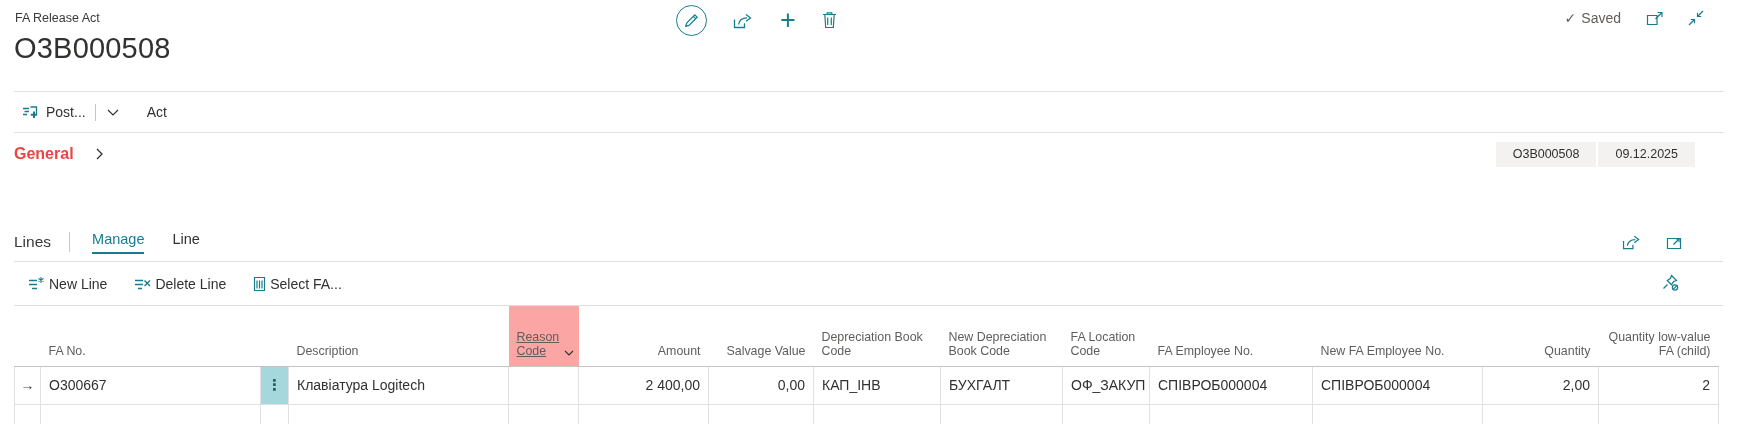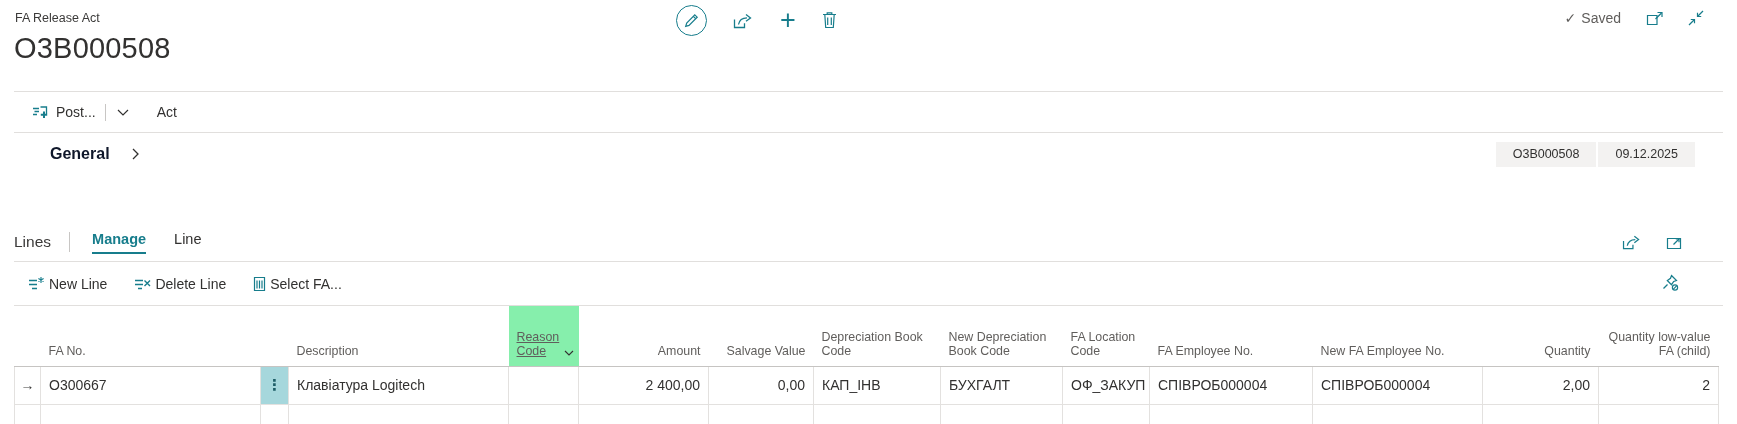--- a/index.html
+++ b/index.html
@@ -15,56 +15,56 @@
   .title { padding:7px 0 0 14px; font-size:29px; font-weight:300; color:#323130; letter-spacing:.2px; }
   .hdr-toolbar { position:absolute; left:676px; top:4px; display:flex; align-items:center; gap:26px; height:32px; }
   .tool-btn { display:flex; align-items:center; justify-content:center; color:#177d8c; background:none; border:none; cursor:pointer; }
   .pencil-circle { width:31px; height:31px; border:1.4px solid #177d8c; border-radius:50%; }
   .plus-glyph { font-size:27px; font-weight:200; line-height:20px; }
   .hdr-status { position:absolute; right:33px; top:10px; display:flex; align-items:center; gap:25px; }
   .saved-wrap { display:flex; align-items:center; gap:5px; color:#605e5c; font-size:14px; }
   .check-glyph { font-size:14px; color:#605e5c; }
 
   
-  .cmdbar { height:40px; display:flex; align-items:center; padding-left:32px; font-size:14px; }
+  .cmdbar { height:40px; display:flex; align-items:center; padding-left:22px; font-size:14px; }
   .cmd { display:flex; align-items:center; gap:7px; background:none; border:none; cursor:pointer;
          font-size:14px; color:#323130; font-family:inherit; }
   .cmd-sep { width:1px; height:17px; background:#c8c6c4; margin:0 7px 0 9px; }
   .chev-btn { background:none; border:none; cursor:pointer; padding:2px 4px; color:#323130; }
   .cmd-act { margin-left:24px; }
 
   
   .general-row { height:42px; display:flex; align-items:center; padding:0 42px 0 14px; }
-  .general-title { display:flex; align-items:center; gap:22px; font-size:16px; font-weight:700; color:#0f172a; cursor:pointer;margin-left:36px; }
+  .general-title { display:flex; align-items:center; gap:22px; font-size:16px; font-weight:700; color:#ef4444; cursor:pointer; }
   .chips { margin-left:auto; display:flex; gap:2px; }
   .chip { background:#f3f2f1; height:25px; line-height:25px; padding:0 17px; font-size:12.5px; color:#323130; cursor:pointer; }
   .section-gap { height:40px; }
 
   
   .lines-head { height:46px; display:flex; align-items:center; padding:8px 55px 0 14px; }
   .lines-title { font-size:15.5px; font-weight:400; color:#3b3a39; }
   .vsep { width:1px; height:20px; background:#c8c6c4; margin:0 22px 0 18px; }
   .tab { font-size:14.5px; color:#323130; margin-right:28px; padding-bottom:5px; border-bottom:2.5px solid transparent; cursor:pointer; }
-  .tab.active { color:#177d8c; border-bottom-color:#177d8c;font-weight:bold; }
+  .tab.active { color:#177d8c; border-bottom-color:#177d8c; }
   .lines-head-icons { margin-left:auto; display:flex; gap:24px; }
 
   .lines-actions { height:43px; display:flex; align-items:center; gap:27px; padding-left:28px; position:relative; font-size:14px; }
   .line-btn { display:flex; align-items:center; gap:4px; background:none; border:none; cursor:pointer;
               font-size:14px; color:#323130; font-family:inherit; white-space:nowrap; }
   .hl-wrap { position:relative; display:inline-flex; }
   .hl-box { position:absolute; left:-15px; right:-11px; top:-24px; bottom:-16px; border:3px solid #5c2da0; pointer-events:none; z-index:3; }
   .unpin-btn { position:absolute; right:58px; top:12px; background:none; border:none; cursor:pointer; color:#177d8c; }
 
   
   table.grid { border-collapse:collapse; table-layout:fixed; width:1704px; margin-left:14px; }
   .grid thead tr { height:60px; }
   .grid th { font-weight:400; font-size:12.4px; color:#605e5c; vertical-align:bottom; padding:0 8px 8px 8px;
              border-bottom:1px solid #c6c4c2; text-align:left; cursor:pointer; }
   .grid th.ar, .grid td.ar { text-align:right; }
-  .grid th.reason-th { background:#86efac; position:relative; }
+  .grid th.reason-th { background:#fca5a5; position:relative; }
   .reason-label { text-decoration:underline; }
   .reason-chev { position:absolute; right:5px; bottom:10px; color:#323130; }
   .grid tbody tr.data-row { height:38px; }
   .grid tbody tr.empty-row { height:20px; }
   .grid td { border-right:1px solid #e3e1df; border-bottom:1px solid #e3e1df; padding:0 8px; font-size:14px; color:#323130; vertical-align:middle; }
   .grid td:first-child { border-left:1px solid #e3e1df; }
   .grid td.c-sel { text-align:center; padding:0; color:#3b3a39; }
   .grid td.c-opt { background:#a6d7dc; text-align:center; padding:0; }
   .opt-glyph { font-size:15px; color:#1d5d66; font-weight:700; cursor:pointer; }
   .cell-link { color:#177d8c; cursor:pointer; }

